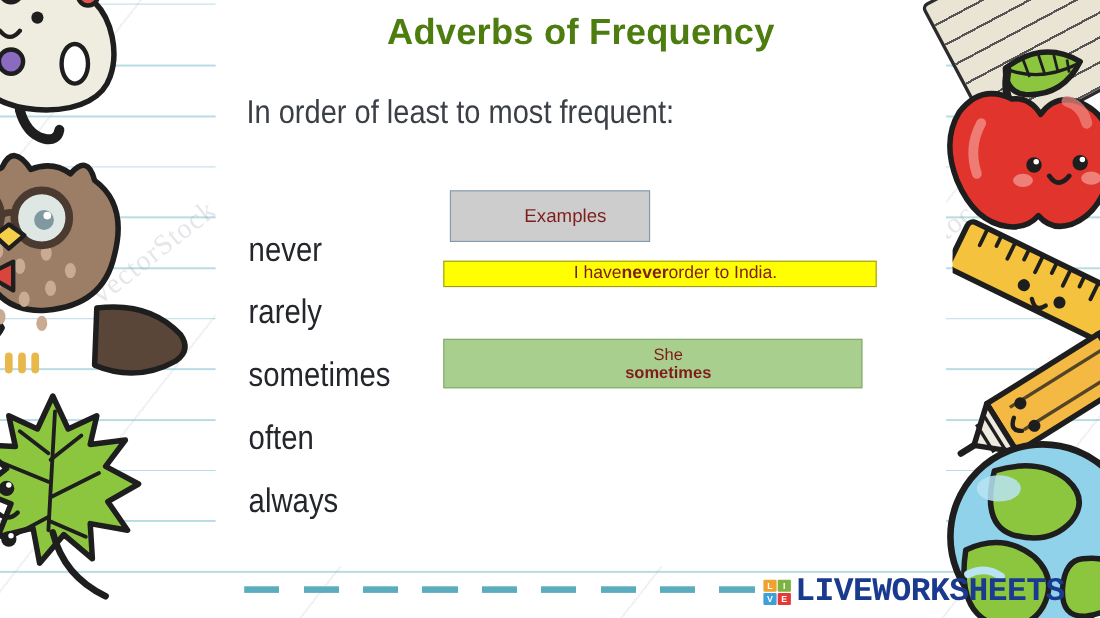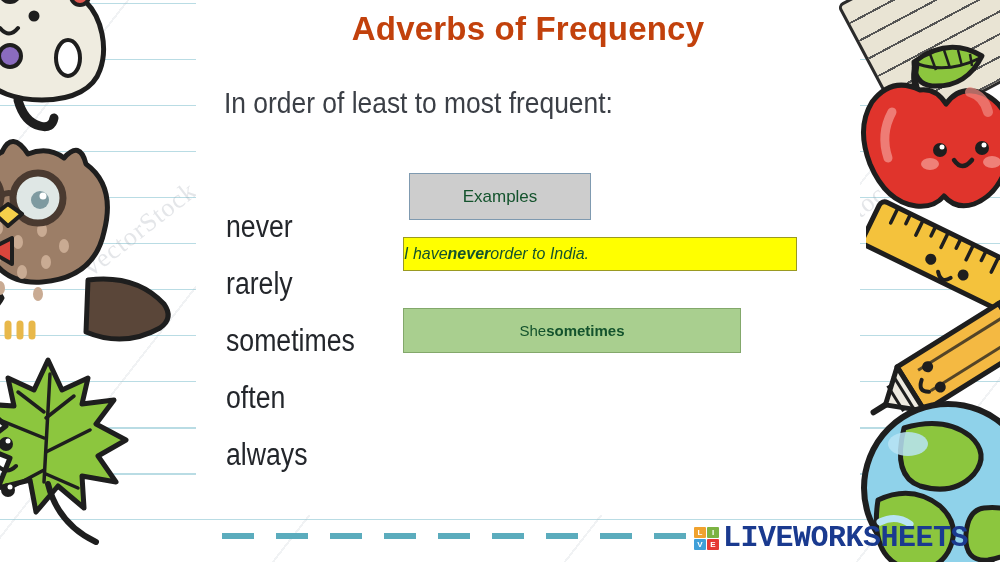--- a/index.html
+++ b/index.html
@@ -69,21 +69,21 @@
   
   .title {
     position: absolute;
     left: 196px;
     top: 10px;
     width: 664px;
     text-align: center;
     font-family: "Liberation Sans", sans-serif;
     font-weight: bold;
     font-size: 33px;
-    color: #c2410c;
+    color: #4d7c0f;
     letter-spacing: .2px;
   }
   .subtitle {
     position: absolute;
     left: 224px;
     top: 86px;
     font-family: "Liberation Sans Narrow","Liberation Sans", sans-serif;
     font-size: 30px;
     color: #3b3f46;
     transform: scaleX(.88);
@@ -105,52 +105,53 @@
     transform-origin: left center;
     white-space: nowrap;
   }
 
   .box {
     position: absolute;
     box-sizing: border-box;
     display: flex;
     align-items: center;
     font-size: 16px;
-    color: #14532d;
+    color: #7f1d1d;
+    padding-left: 28px;
   }
   .box-examples {
     left: 409px;
     top: 173px;
     width: 182px;
     height: 47px;
     background: #cdcdcd;
     border: 1px solid #7f9ab0;
     justify-content: center;
     font-size: 17px;
   }
   .box-yellow {
     left: 403px;
     top: 237px;
     width: 394px;
-    height: 34px;
+    height: 24px;
     background: #ffff00;
     border: 1px solid #9a9a22;
-    justify-content: flex-start;
+    justify-content: center;
     font-size: 16px;
-    font-style: italic;
   }
   .box-green {
     left: 403px;
     top: 308px;
-    width: 338px;
+    width: 381px;
     height: 45px;
     background: #a9cf8f;
     border: 1px solid #83a86b;
     justify-content: center;
     font-size: 15px;
+    flex-direction: column;
   }
   .box b { font-weight: bold; }
 
   .dashed-rule {
     position: absolute;
     left: 222px;
     top: 533px;
     width: 466px;
     height: 6px;
     background-image: repeating-linear-gradient(

